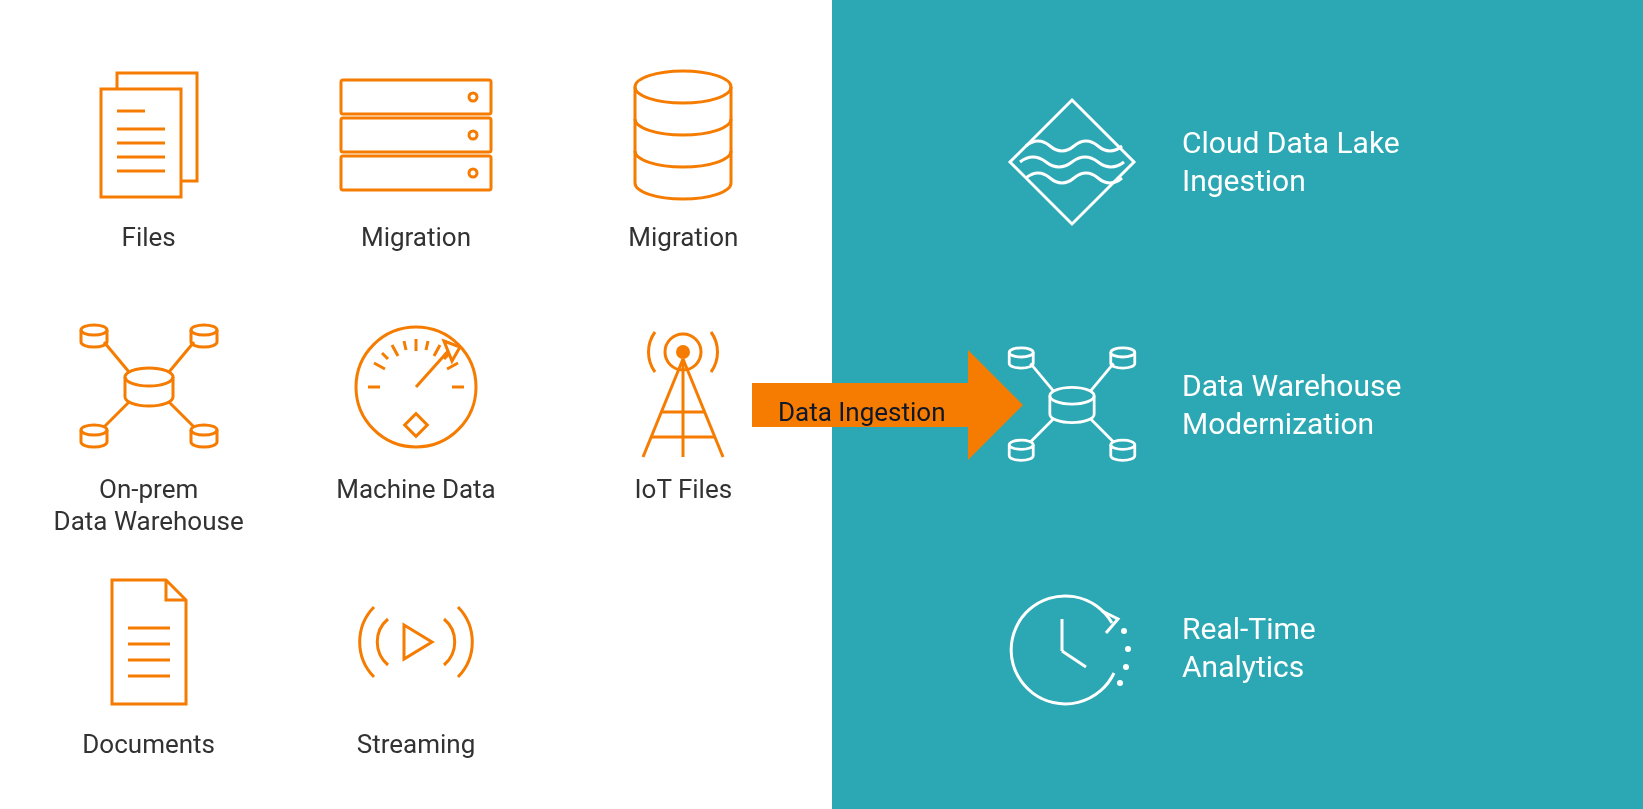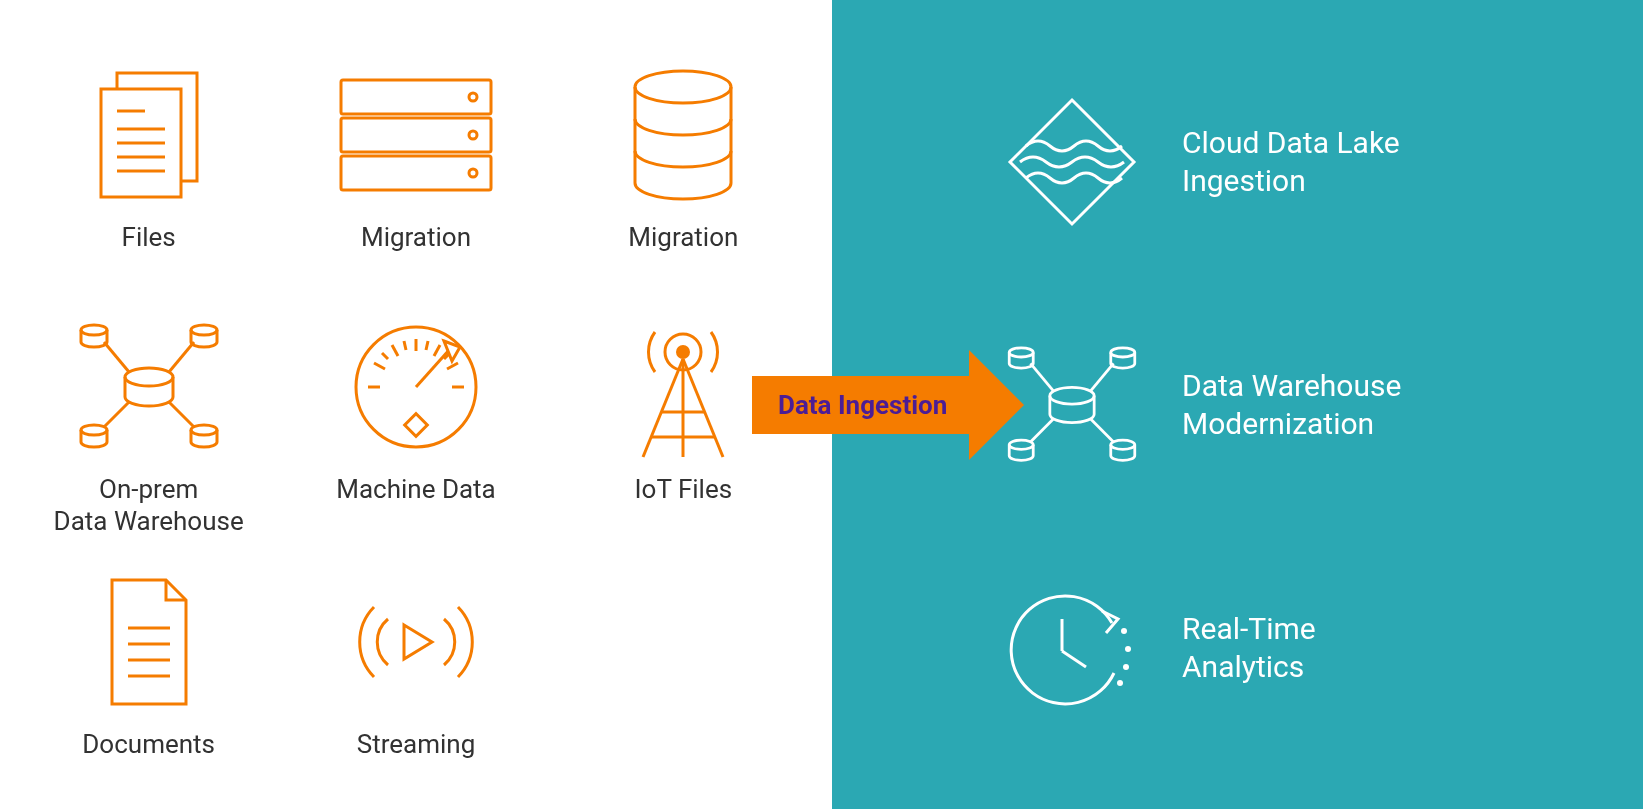--- a/index.html
+++ b/index.html
@@ -49,24 +49,24 @@
     position: absolute;
     top: 50%;
     left: -80px;
     transform: translateY(-50%);
     display: flex;
     align-items: center;
     z-index: 5;
   }
   .arrow-body {
     background: #f57c00;
-    color: #4c1d95;
+    color: #0f172a;
     font-size: 26px;
-    font-weight: 700;
-    padding: 14px 22px 14px 26px;
+    font-weight: 400;
+    padding: 14px 22px 0 26px;
     white-space: nowrap;
   }
   .arrow-head {
     width: 0; height: 0;
     border-top: 55px solid transparent;
     border-bottom: 55px solid transparent;
     border-left: 55px solid #f57c00;
   }
   .right-panel {
     flex: 1;

